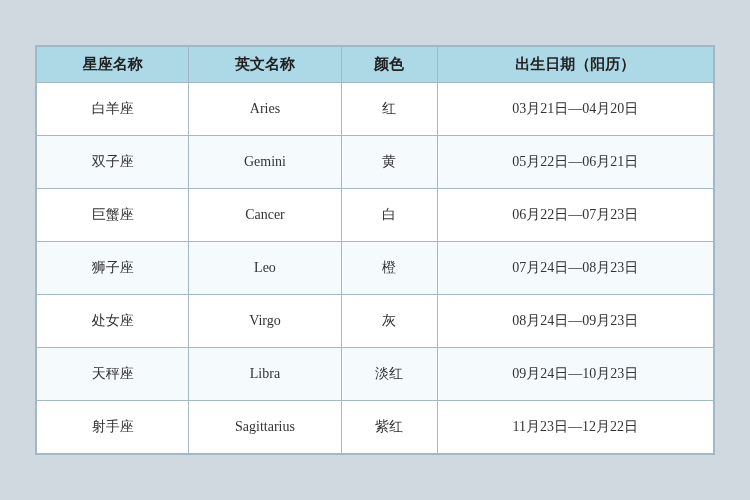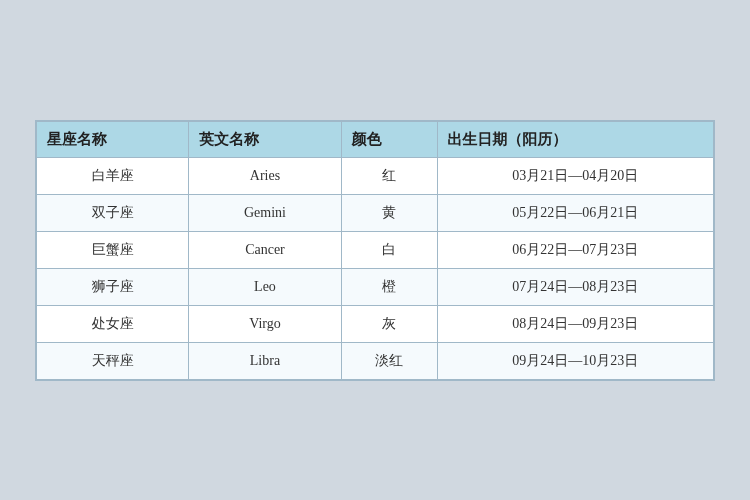--- a/index.html
+++ b/index.html
@@ -22,29 +22,29 @@
 
     table {
       width: 100%;
       border-collapse: collapse;
     }
 
     thead tr th {
       background-color: #add8e6;
       border: 1px solid #a0b8c8;
       padding: 8px 10px;
-      text-align: left;
+      text-align: center;
       font-size: 15px;
       font-weight: bold;
       color: #222;
     }
 
     tbody tr td {
       border: 1px solid #a0b8c8;
-      padding: 9px 10px;
+      padding: 17px 10px;
       text-align: center;
       font-size: 14px;
       color: #333;
       background-color: #fff;
     }
 
     tbody tr:nth-child(even) td {
       background-color: #f5fafd;
     }
   </style>
@@ -91,15 +91,21 @@
           <td>Virgo</td>
           <td>灰</td>
           <td>08月24日—09月23日</td>
         </tr>
         <tr>
           <td>天秤座</td>
           <td>Libra</td>
           <td>淡红</td>
           <td>09月24日—10月23日</td>
         </tr>
+        <tr>
+          <td>射手座</td>
+          <td>Sagittarius</td>
+          <td>紫红</td>
+          <td>11月23日—12月22日</td>
+        </tr>
       </tbody>
   </table>
 </div>
 
 </body></html>

